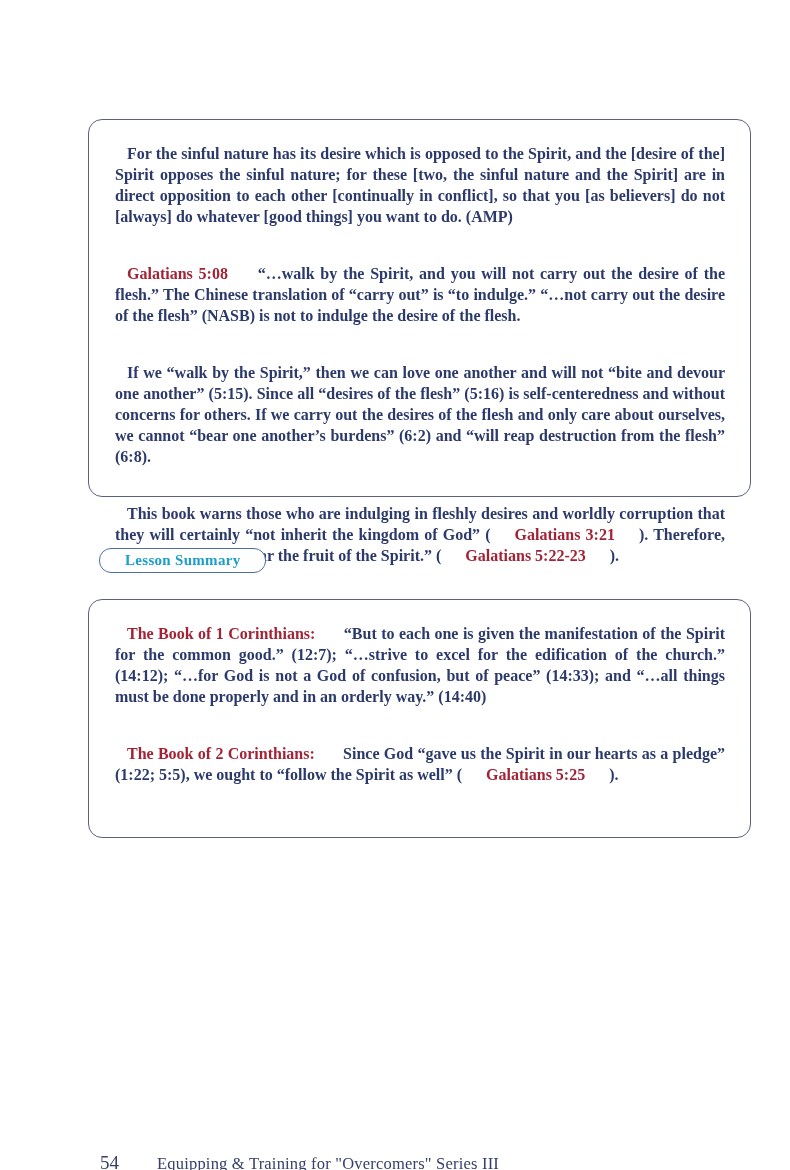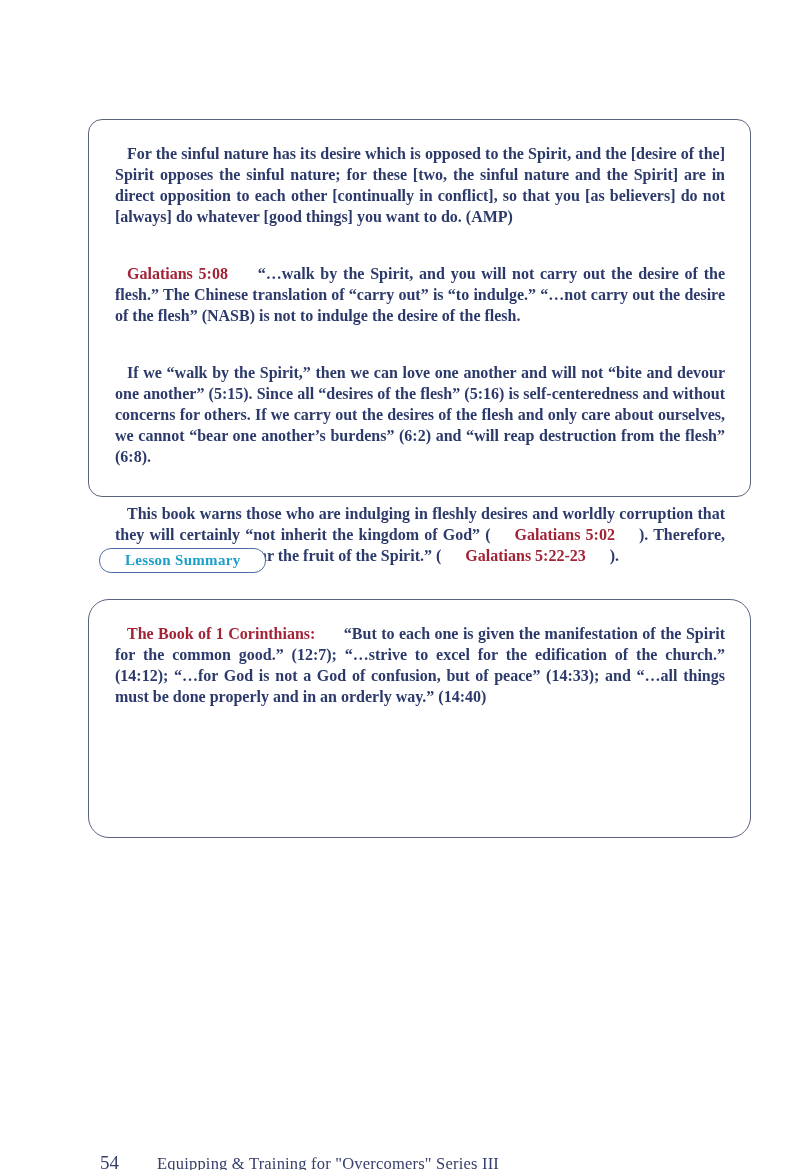--- a/index.html
+++ b/index.html
@@ -15,21 +15,21 @@
   .text-box {
     position: absolute;
     left: 64px;
     width: 663px;
     border: 1.5px solid #5b627e;
     border-radius: 14px;
     padding: 11px 13px 10px 14px;
     background: #ffffff;
   }
   .box-passage { top: 95px; height: 378px; }
-  .box-summary { top: 575px; height: 239px; border-radius: 21px; }
+  .box-summary { top: 575px; height: 239px; }
   .text-box p {
     font-weight: 700;
     font-size: 16px;
     line-height: 21px;
     color: #2c3a6b;
     text-align: justify;
     margin-bottom: 12px;
   }
   .text-box p:last-child { margin-bottom: 0; }
   .ref { color: #a32336; }
@@ -61,29 +61,30 @@
 </style>
 </head>
 <body>
 
 <div class="page">
 
   <div class="text-box box-passage">
     <p><span>For the sinful nature has its desire which is opposed to the Spirit, and the [desire of the] Spirit opposes the sinful nature; for these [two, the sinful nature and the Spirit] are in direct opposition to each other [continually in conflict], so that you [as believers] do not [always] do whatever [good things] you want to do. (AMP)</span></p>
     <p><span class="ref">Galatians 5:08 </span><span>“…walk by the Spirit, and you will not carry out the desire of the flesh.” The Chinese translation of “carry out” is “to indulge.”  “…not carry out the desire of the flesh” (NASB) is not to indulge the desire of the flesh.</span></p>
     <p><span>If we “walk by the Spirit,” then we can love one another and will not “bite and devour one another” (5:15).  Since all “desires of the flesh” (5:16) is self-centeredness and without concerns for others.  If we carry out the desires of the flesh and only care about ourselves, we cannot “bear one another’s burdens” (6:2) and “will reap destruction from the flesh” (6:8).</span></p>
-    <p><span>This book warns those who are indulging in fleshly desires and worldly corruption that they will certainly “not inherit the kingdom of God” (</span><span class="ref">Galatians 5:02</span><span>).  Therefore, we must strive to “bear the fruit of the Spirit.” (</span><span class="ref">Galatians 5:22-23</span><span>).</span></p>
+    <p><span>This book warns those who are indulging in fleshly desires and worldly corruption that they will certainly “not inherit the kingdom of God” (</span><span class="ref">Galatians 3:21</span><span>).  Therefore, we must strive to “bear the fruit of the Spirit.” (</span><span class="ref">Galatians 5:22-23</span><span>).</span></p>
   </div>
 
   <div class="badge">
     <span>Lesson Summary</span>
   </div>
 
   <div class="text-box box-summary">
     <p><span class="ref">The Book of 1 Corinthians: </span><span>“But to each one is given the manifestation of the Spirit for the common good.” (12:7); “…strive to excel for the edification of the church.” (14:12); “…for God is not a God of confusion, but of peace” (14:33); and “…all things must be done properly and in an orderly way.” (14:40)</span></p>
+    <p><span class="ref">The Book of 2 Corinthians: </span><span> Since God “gave us the Spirit in our hearts as a pledge” (1:22; 5:5), we ought to “follow the Spirit as well” (</span><span class="ref">Galatians 5:25</span><span>).</span></p>
   </div>
 
   <div class="footer">
     <span class="page-num">54</span>
     <span class="book-title">Equipping &amp; Training for "Overcomers" Series III</span>
   </div>
 
 </div>
 
 </body></html>

